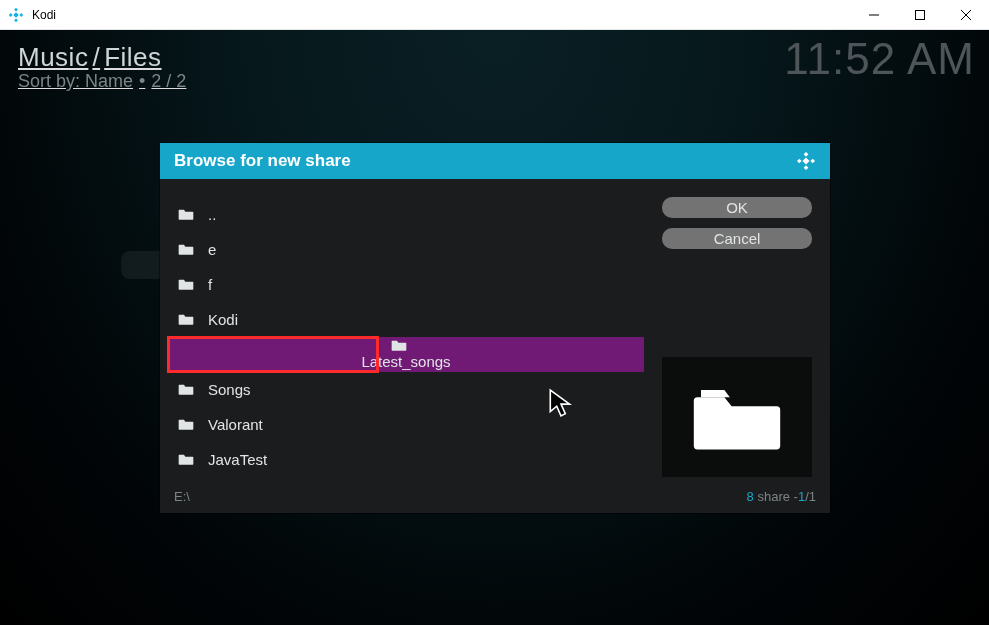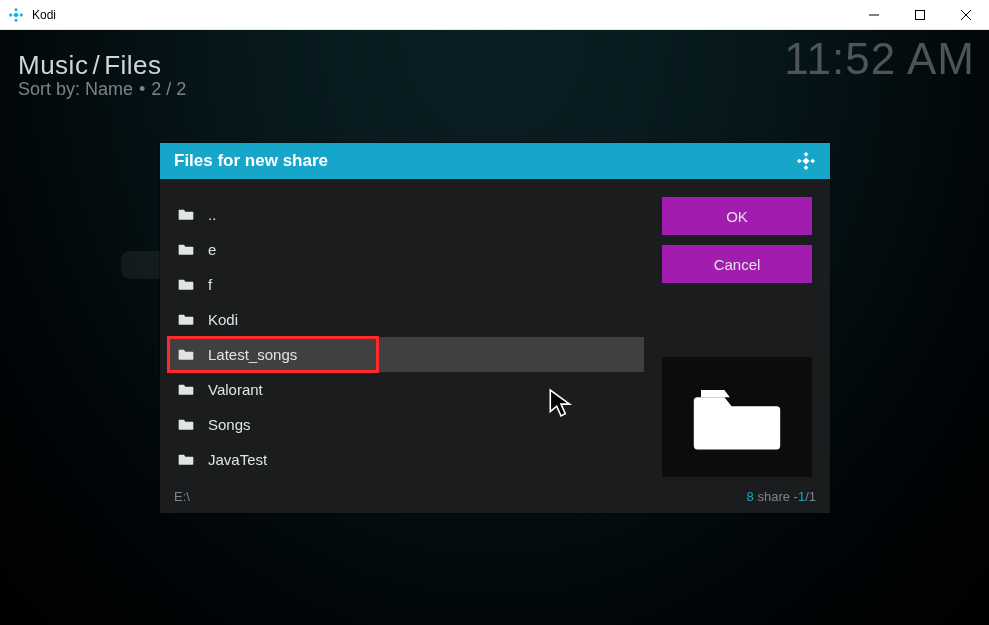--- a/index.html
+++ b/index.html
@@ -8,46 +8,46 @@
 
 .titlebar { height: 30px; background: #fff; display: flex; align-items: center; border-bottom: 1px solid #e5e5e5; }
 .titlebar .app-icon { width: 16px; height: 16px; margin: 0 8px; }
 .titlebar .app-title { font-size: 12px; color: #000; }
 .titlebar .spacer { flex: 1; }
 .titlebar .win-btn { width: 46px; height: 30px; display: flex; align-items: center; justify-content: center; }
 .titlebar .win-btn svg { display: block; }
 
 
 .app { position: relative; width: 989px; height: 595px; background: radial-gradient(ellipse at 50% 0%, #0a1f24 0%, #06181c 35%, #010507 75%, #000 100%); color: #dcdcdc; }
-.breadcrumb { position: absolute; left: 18px; top: 20px; }
+.breadcrumb { position: absolute; left: 18px; top: 12px; text-decoration: underline; }
 .breadcrumb .path { color: #d0d6d7; font-size: 26px; font-weight: 400; letter-spacing: 0.5px; }
 .breadcrumb .path .sep { padding: 0 4px; color: #d0d6d7; }
 .breadcrumb .sort { font-size: 18px; color: #7d8488; margin-top: -2px; }
 .breadcrumb .sort .dot { padding: 0 6px; }
 .clock { position: absolute; right: 14px; top: 4px; font-size: 44px; font-weight: 300; color: #4e5559; letter-spacing: 1px; }
 
 .plus-bg { position: absolute; left: 100px; top: 155px; width: 160px; height: 160px; display:flex; align-items:center; justify-content:center; opacity: 0.22; }
 .plus-bg svg { width: 140px; height: 140px; }
 
 
 .dialog { position: absolute; left: 160px; top: 113px; width: 670px; background: #1b1c1d; box-shadow: 0 0 0 1px rgba(0,0,0,0.4); }
 .dialog-header { height: 36px; background: #16a6c9; display: flex; align-items: center; padding: 0 14px; }
 .dialog-header .title { color: #fff; font-size: 17px; font-weight: 600; }
 .dialog-header .hspacer { flex: 1; }
 .dialog-header .kodi-logo { width: 20px; height: 20px; }
 
 .dialog-body { display: flex; padding: 18px 18px 8px 8px; gap: 18px; }
 .file-list { flex: 1; min-width: 0; }
 .file-item { height: 35px; display: flex; align-items: center; padding: 0 10px; color: #e0e4e5; font-size: 15px; cursor: default; }
 .file-item .f-icon { width: 16px; height: 16px; margin-right: 14px; flex: 0 0 auto; }
-.file-item.selected { background: #404040; }
+.file-item.selected { background: #701a75; flex-direction: column; }
 .highlight-rect { outline: 3px solid #ff2a2a; outline-offset: -2px; }
 
 .right-col { width: 150px; display: flex; flex-direction: column; align-items: stretch; }
-.btn { height: 38px; background: #a21caf; color: #e0e4e5; font-size: 15px; display: flex; align-items: center; justify-content: center; margin-bottom: 10px; }
+.btn { height: 21px; background: #737373; color: #e0e4e5; font-size: 15px; display: flex; align-items: center; justify-content: center; margin-bottom: 10px; border-radius: 10px; }
 .thumb { width: 150px; height: 120px; background: #0b0c0c; display: flex; align-items: center; justify-content: center; margin-top: auto; }
 
 .dialog-footer { height: 28px; padding: 0 14px 6px 14px; display: flex; align-items: center; font-size: 13px; color: #7d8488; }
 .dialog-footer .f-spacer { flex: 1; }
 .dialog-footer .count .accent, .dialog-footer .page .accent { color: #16a6c9; }
 
 
 .cursor { position: absolute; left: 548px; top: 358px; width: 26px; height: 30px; pointer-events: none; }
 </style>
 </head>
@@ -100,21 +100,21 @@
 
   <div class="plus-bg">
     <svg viewBox="0 0 100 100">
         <rect x="40" y="8" width="20" height="84" rx="6" fill="#4a4f52"></rect>
         <rect x="8" y="40" width="84" height="20" rx="6" fill="#4a4f52"></rect>
       </svg>
   </div>
 
   <div class="dialog">
     <div class="dialog-header">
-      <span class="title">Files for new share</span>
+      <span class="title">Browse for new share</span>
       <span class="hspacer"></span>
       <span class="kodi-logo">
         <svg viewBox="0 0 24 24">
             <g fill="#ffffff">
               <rect x="10" y="2" width="4" height="4" transform="rotate(45 12 4)"></rect>
               <rect x="2" y="10" width="4" height="4" transform="rotate(45 4 12)"></rect>
               <rect x="18" y="10" width="4" height="4" transform="rotate(45 20 12)"></rect>
               <rect x="10" y="18" width="4" height="4" transform="rotate(45 12 20)"></rect>
               <rect x="9" y="9" width="6" height="6" transform="rotate(45 12 12)"></rect>
             </g>
@@ -154,27 +154,27 @@
                   <path fill="currentColor" d="M2 4 h7 l2 3 h11 a1 1 0 0 1 1 1 v10 a1 1 0 0 1 -1 1 H2 a1 1 0 0 1 -1 -1 V5 a1 1 0 0 1 1 -1 z"></path>
                 </svg></span>
               <span>Latest_songs</span>
             </div>
             <div class="highlight-rect" style="position: absolute; left: 0px; top: 0px; width: 210px; height: 35px; pointer-events: none;"></div>
           </div>
           <div class="file-item">
             <span class="f-icon" style="color: rgb(224, 228, 229);"><svg viewBox="0 0 24 20">
                 <path fill="currentColor" d="M2 4 h7 l2 3 h11 a1 1 0 0 1 1 1 v10 a1 1 0 0 1 -1 1 H2 a1 1 0 0 1 -1 -1 V5 a1 1 0 0 1 1 -1 z"></path>
               </svg></span>
+            <span>Songs</span>
+          </div>
+          <div class="file-item">
+            <span class="f-icon" style="color: rgb(224, 228, 229);"><svg viewBox="0 0 24 20">
+                <path fill="currentColor" d="M2 4 h7 l2 3 h11 a1 1 0 0 1 1 1 v10 a1 1 0 0 1 -1 1 H2 a1 1 0 0 1 -1 -1 V5 a1 1 0 0 1 1 -1 z"></path>
+              </svg></span>
             <span>Valorant</span>
-          </div>
-          <div class="file-item">
-            <span class="f-icon" style="color: rgb(224, 228, 229);"><svg viewBox="0 0 24 20">
-                <path fill="currentColor" d="M2 4 h7 l2 3 h11 a1 1 0 0 1 1 1 v10 a1 1 0 0 1 -1 1 H2 a1 1 0 0 1 -1 -1 V5 a1 1 0 0 1 1 -1 z"></path>
-              </svg></span>
-            <span>Songs</span>
           </div>
           <div class="file-item">
             <span class="f-icon" style="color: rgb(224, 228, 229);"><svg viewBox="0 0 24 20">
                 <path fill="currentColor" d="M2 4 h7 l2 3 h11 a1 1 0 0 1 1 1 v10 a1 1 0 0 1 -1 1 H2 a1 1 0 0 1 -1 -1 V5 a1 1 0 0 1 1 -1 z"></path>
               </svg></span>
             <span>JavaTest</span>
           </div>
         </div>
       <div class="right-col">
         <div class="btn">OK</div>

